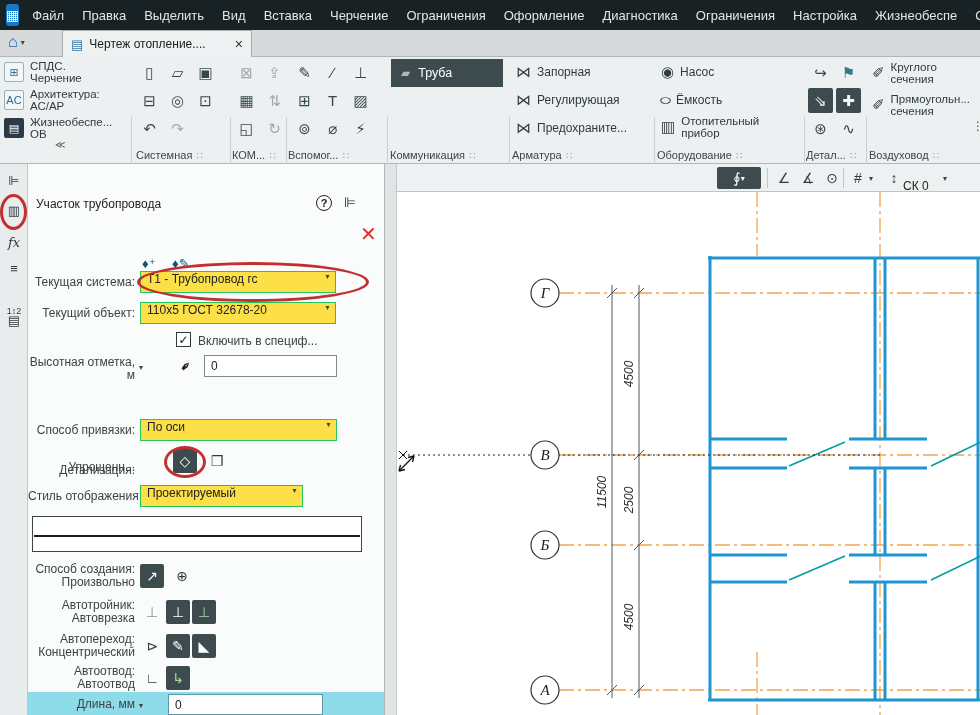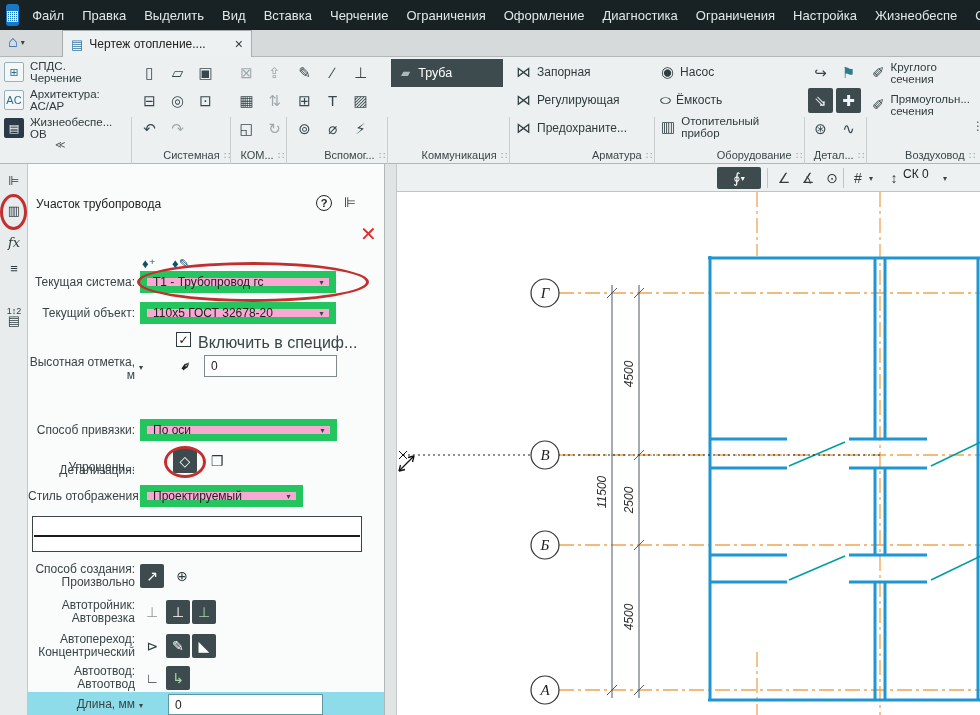--- a/index.html
+++ b/index.html
@@ -25,21 +25,21 @@
   .ribbon{position:absolute;top:57px;left:0;width:980px;height:107px;background:#edf0f0;border-bottom:1px solid #b2b8b8}
   .ws{position:absolute;left:4px;display:flex;align-items:center;gap:6px;height:26px}
   .bdg{width:20px;height:20px;display:flex;align-items:center;justify-content:center;font-size:11px;border-radius:2px;color:#2f6d8c;border:1px solid #9ab0b8;background:#f4f7f7}
   .bdg.dark{background:#2b3a46;color:#fff;border:none}
   .wtx{display:flex;flex-direction:column;line-height:12px;font-size:11.5px;color:#2e3a3c}
   .irow{position:absolute;display:flex;gap:3px}
   .ic{width:25px;height:25px;display:flex;align-items:center;justify-content:center;font-size:15px;color:#37474c}
   .ic.gray{color:#9fa8aa}
   .ic.dark{background:#3d4b4f;color:#f2f5f5;border-radius:2px}
   .vsep{position:absolute;top:60px;height:100px;width:1px;background:#c9cece}
-  .glabel{position:absolute;top:92px;text-align:right;font-size:11px;color:#3b4547;white-space:nowrap}
+  .glabel{position:absolute;top:92px;text-align:left;font-size:11px;color:#3b4547;white-space:nowrap}
   .grip{color:#98a2a4;margin-left:4px;font-size:10px}
   .pipe-btn{position:absolute;left:0;top:2px;width:112px;height:28px;background:#3d4b4f;color:#fff;display:flex;align-items:center;gap:8px;padding:0 10px;font-size:12.5px}
   .pipe-btn .pg{color:#aeb8ba;font-size:12px}
   .ritem{position:absolute;display:flex;align-items:center;gap:6px;font-size:12px;color:#2e3a3c}
   .vic{font-size:15px;color:#2f3d40}
   .wrapl{width:92px;line-height:12px;font-size:11.5px}
   .collapse{position:absolute;left:55px;top:82px;font-size:10px;color:#555}
   .overflow{position:absolute;left:972px;top:62px;font-size:12px;color:#555}
 
   
@@ -50,44 +50,44 @@
 
   
   .panel{position:absolute;left:28px;top:164px;width:357px;height:551px;background:#fafbfb;border-right:1px solid #b2b8b8;overflow:hidden}
   .phead{position:absolute;left:0;top:0;width:100%;height:26px;background:#e3e7e7;border-bottom:1px solid #c9cece;display:flex;align-items:center;padding:0 8px;font-size:12px;color:#2e3638}
   .gear{margin-left:auto;font-size:14px;color:#4a5456}
   .ptitle{position:absolute;left:8px;top:33px;font-size:12px;color:#222}
   .helpic{position:absolute;left:288px;top:31px;width:16px;height:16px;border:1.4px solid #222;border-radius:50%;display:flex;align-items:center;justify-content:center;font-size:11px;font-weight:bold;color:#222}
   .treeic{position:absolute;left:316px;top:30px;font-size:14px;color:#2f3b3e}
   .redx{position:absolute;left:332px;top:58px;font-size:20px;font-weight:bold;color:#d93030}
   .plbl{position:absolute;left:0;width:107px;text-align:right;font-size:12px;color:#3a4446;line-height:13px;white-space:nowrap}
-  .dd{position:absolute;height:22px;background:#f9a8d4;border:7px solid #22c55e;display:flex;align-items:center}
+  .dd{position:absolute;height:22px;background:#fde047;border:1px solid #22c55e;display:flex;}
   .dd .v{flex:1;padding-left:6px;font-size:12px;color:#222;white-space:nowrap;overflow:hidden}
   .dd .c{width:15px;text-align:center;font-size:8px;color:#3c4446;flex:none}
   .inp{position:absolute;height:22px;background:#fff;border:1px solid #7e8a8e;font-size:12px;color:#222;display:flex;align-items:center;padding-left:6px}
   .pic{position:absolute;width:24px;height:24px;display:flex;align-items:center;justify-content:center;font-size:14px;color:#2f3b3e}
   .pic.dark{background:#3d4b4f;color:#fff;border-radius:2px}
   .pic.grn{color:#a8d8a8}
   .cb{position:absolute;width:15px;height:15px;background:#fff;border:1.5px solid #2e3a3c;display:flex;align-items:center;justify-content:center;font-size:12px;font-weight:bold;color:#111}
-  .cblbl{position:absolute;font-size:16px;color:#3a4446}
+  .cblbl{position:absolute;font-size:12px;color:#3a4446}
   .dropic{position:absolute;font-size:13px;color:#14506e}
   .pinic{position:absolute;font-size:14px;color:#222;transform:rotate(-45deg)}
   .smcaret{position:absolute;font-size:8px;color:#3c4446}
   .prev{position:absolute;left:4px;top:352px;width:330px;height:36px;background:#fff;border:1px solid #3c4446}
   .prev .ln{position:absolute;left:1px;right:1px;top:18px;height:2px;background:#1c1c1c}
   .lenrow{position:absolute;left:0;top:528px;width:357px;height:26px;background:#8edbe9}
 
   
   .split{position:absolute;left:385px;top:164px;width:12px;height:551px;background:#e0e4e4;border-right:1px solid #c3c9c9}
 
   
   .ctb{position:absolute;left:397px;top:164px;width:583px;height:28px;background:#eef1f1;border-bottom:1px solid #bfc5c5}
   .ci{position:absolute;top:3px;width:22px;height:22px;display:flex;align-items:center;justify-content:center;font-size:14px;color:#333b3d}
   .ci.dark{background:#3d4b4f;color:#fff;border-radius:2px}
-  .cs-lbl{position:absolute;top:3px;font-size:12px;color:#222}
+  .cs-lbl{position:absolute;top:15px;font-size:12px;color:#222}
   .csep{position:absolute;top:4px;width:1px;height:20px;background:#c0c6c6}
 
   
   .canvas{position:absolute;left:397px;top:192px;width:583px;height:523px;background:#fff}
   .dimtxt{font:italic 12px "Liberation Sans",sans-serif;fill:#2e2e2e}
   .axtxt{font:italic 15px "Liberation Serif",serif;fill:#1c1c1c}
 
   
   .ellipse{position:absolute;border:3px solid #c32f2f;border-radius:50%;z-index:60;pointer-events:none;background:transparent}
 </style>

